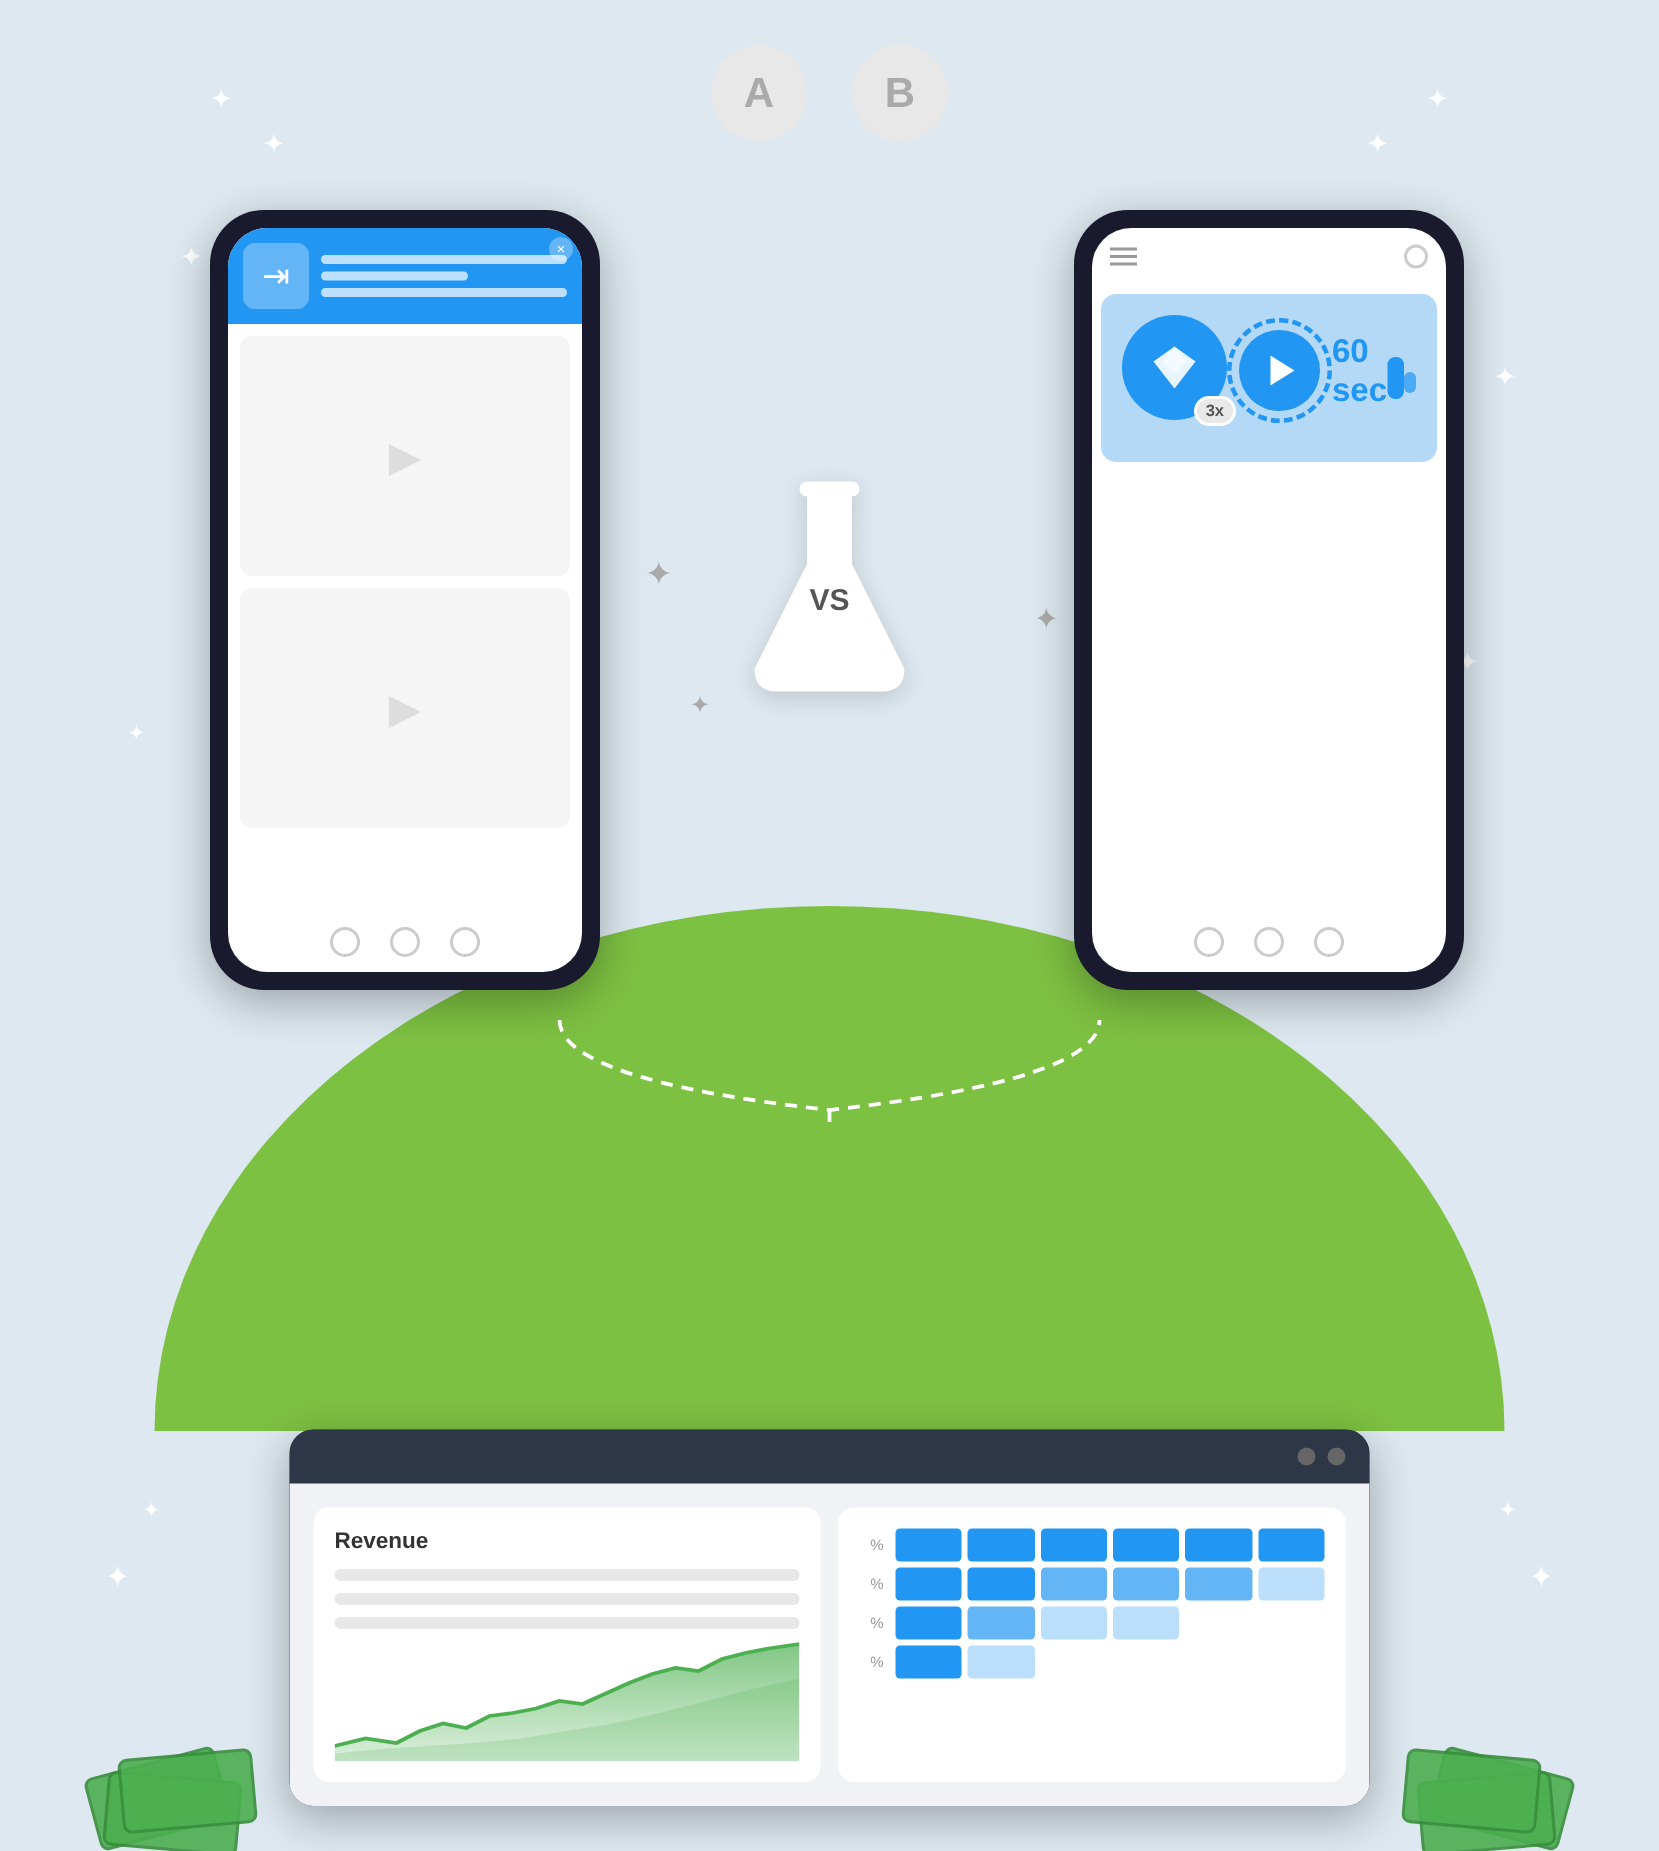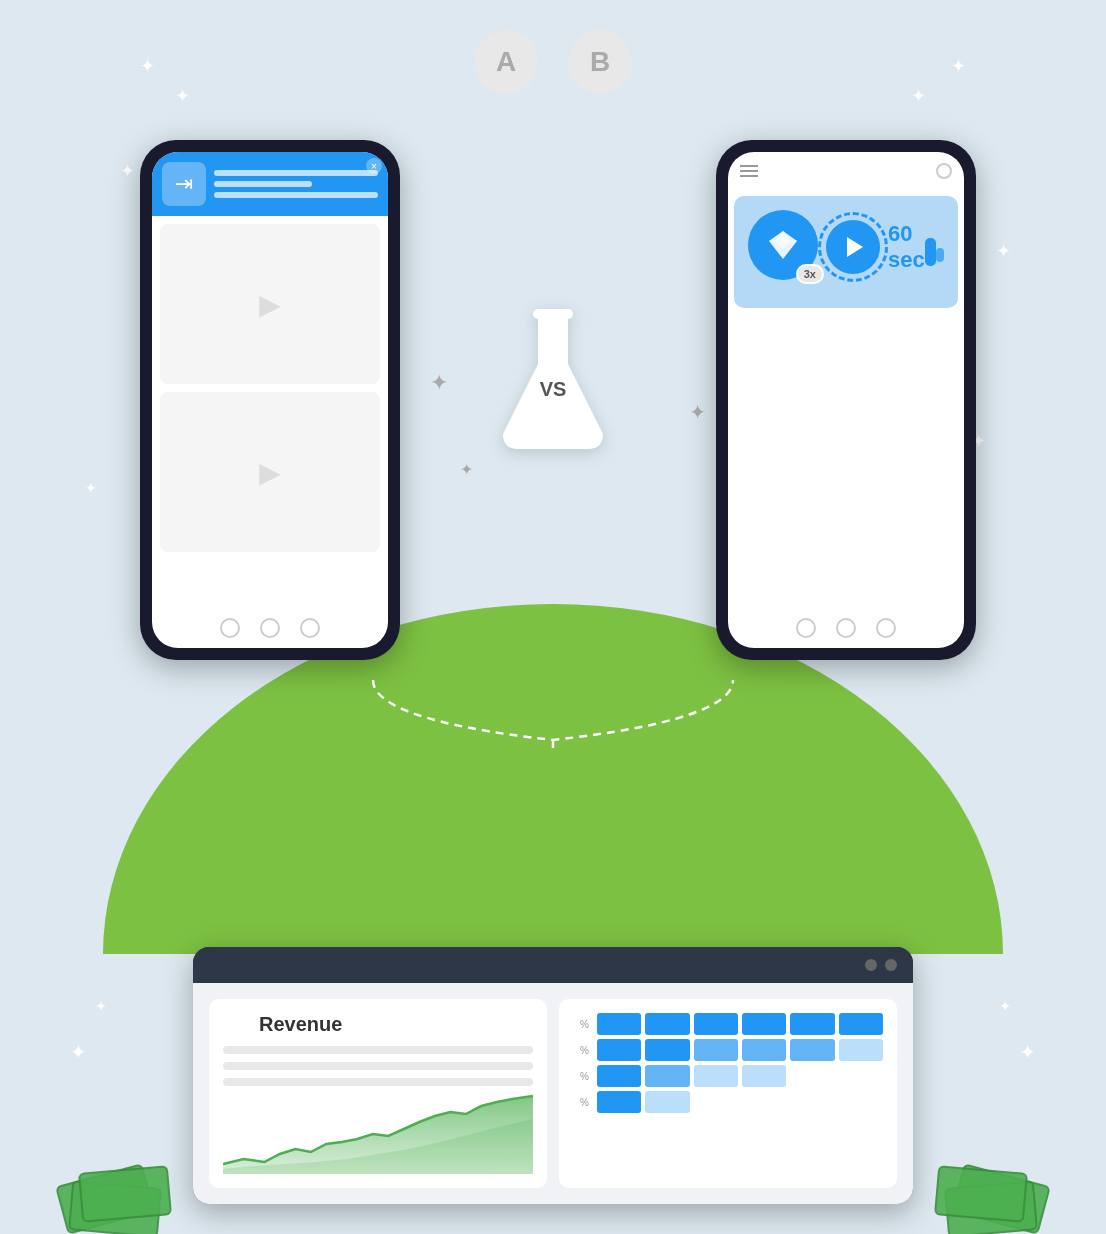--- a/index.html
+++ b/index.html
@@ -287,21 +287,21 @@
       height: 14px;
       width: 70%;
       border-radius: 5px;
       margin-top: 6px;
       opacity: 0.7;
     }
 
     
     .vs-container {
       position: absolute;
-      top: 304px;
+      top: 316px;
       left: 50%;
       transform: translateX(-50%);
       display: flex;
       flex-direction: column;
       align-items: center;
     }
 
     .flask-body {
       position: relative;
     }
@@ -365,25 +365,24 @@
     }
 
     .dashboard-panel {
       background: white;
       border-radius: 10px;
       padding: 14px;
       flex: 1;
     }
 
     .panel-title {
-      font-size: 20px;
+      font-size: 15px;
       font-weight: bold;
       color: #333;
       margin-bottom: 10px;
-      margin-left: 36px;
     }
 
     
     .revenue-lines {
       display: flex;
       flex-direction: column;
       gap: 8px;
       margin-bottom: 8px;
     }
 

